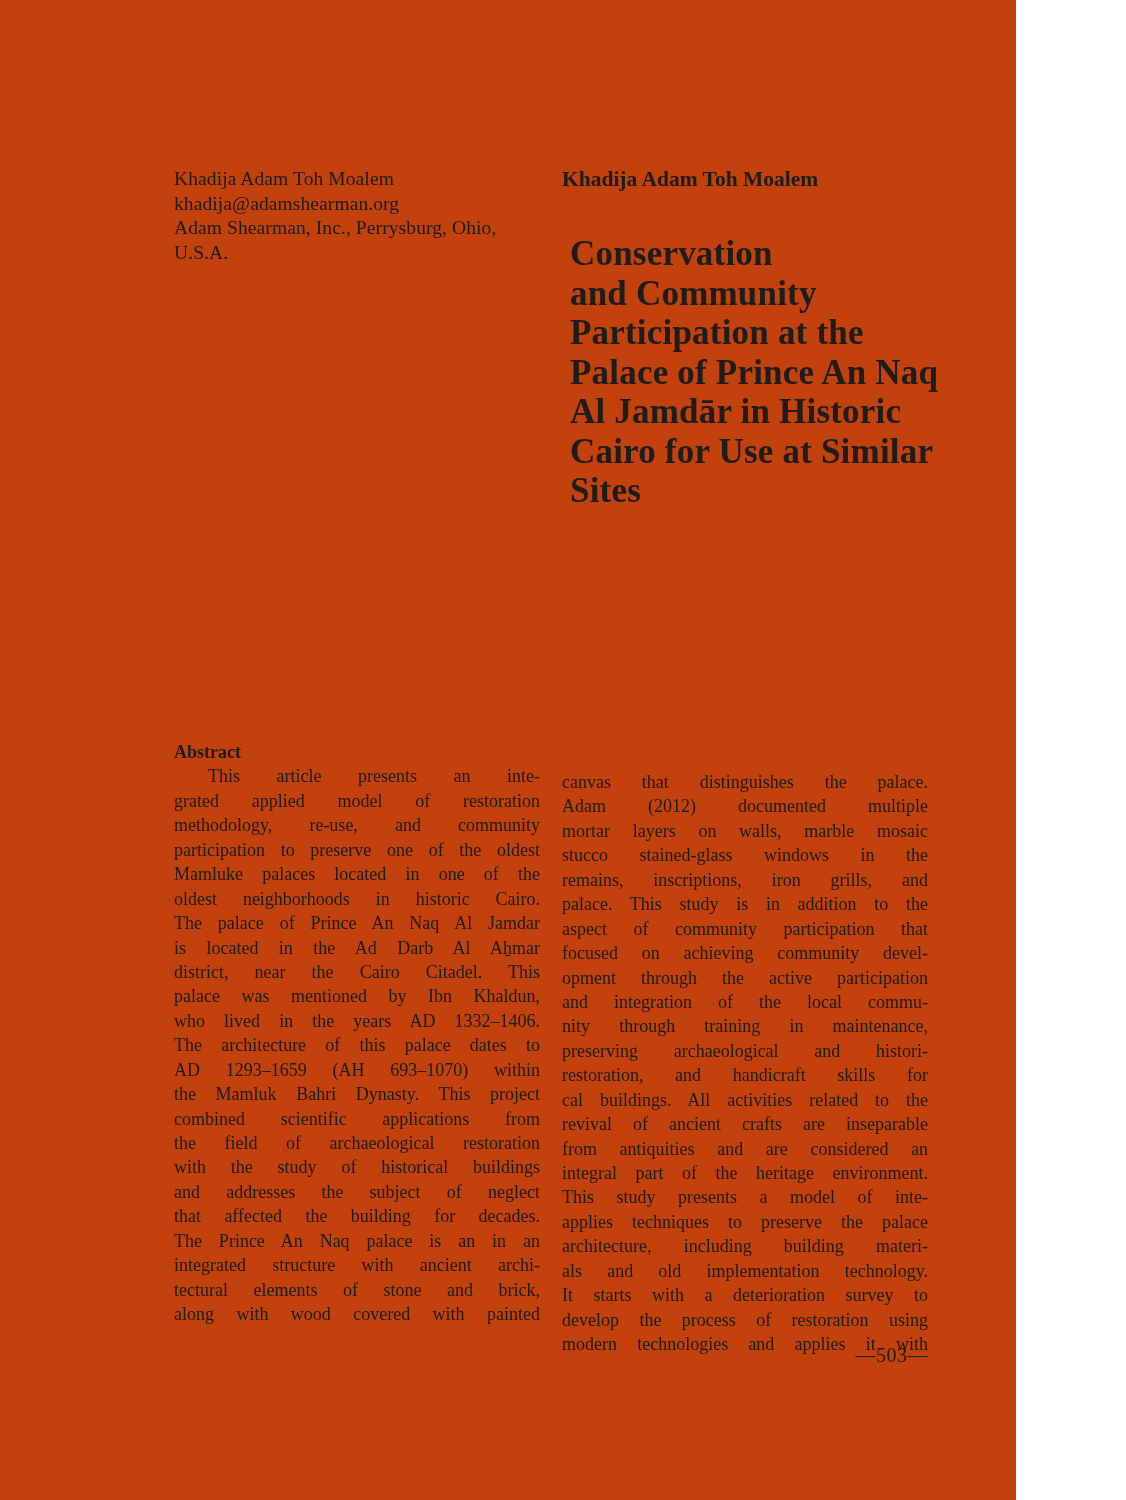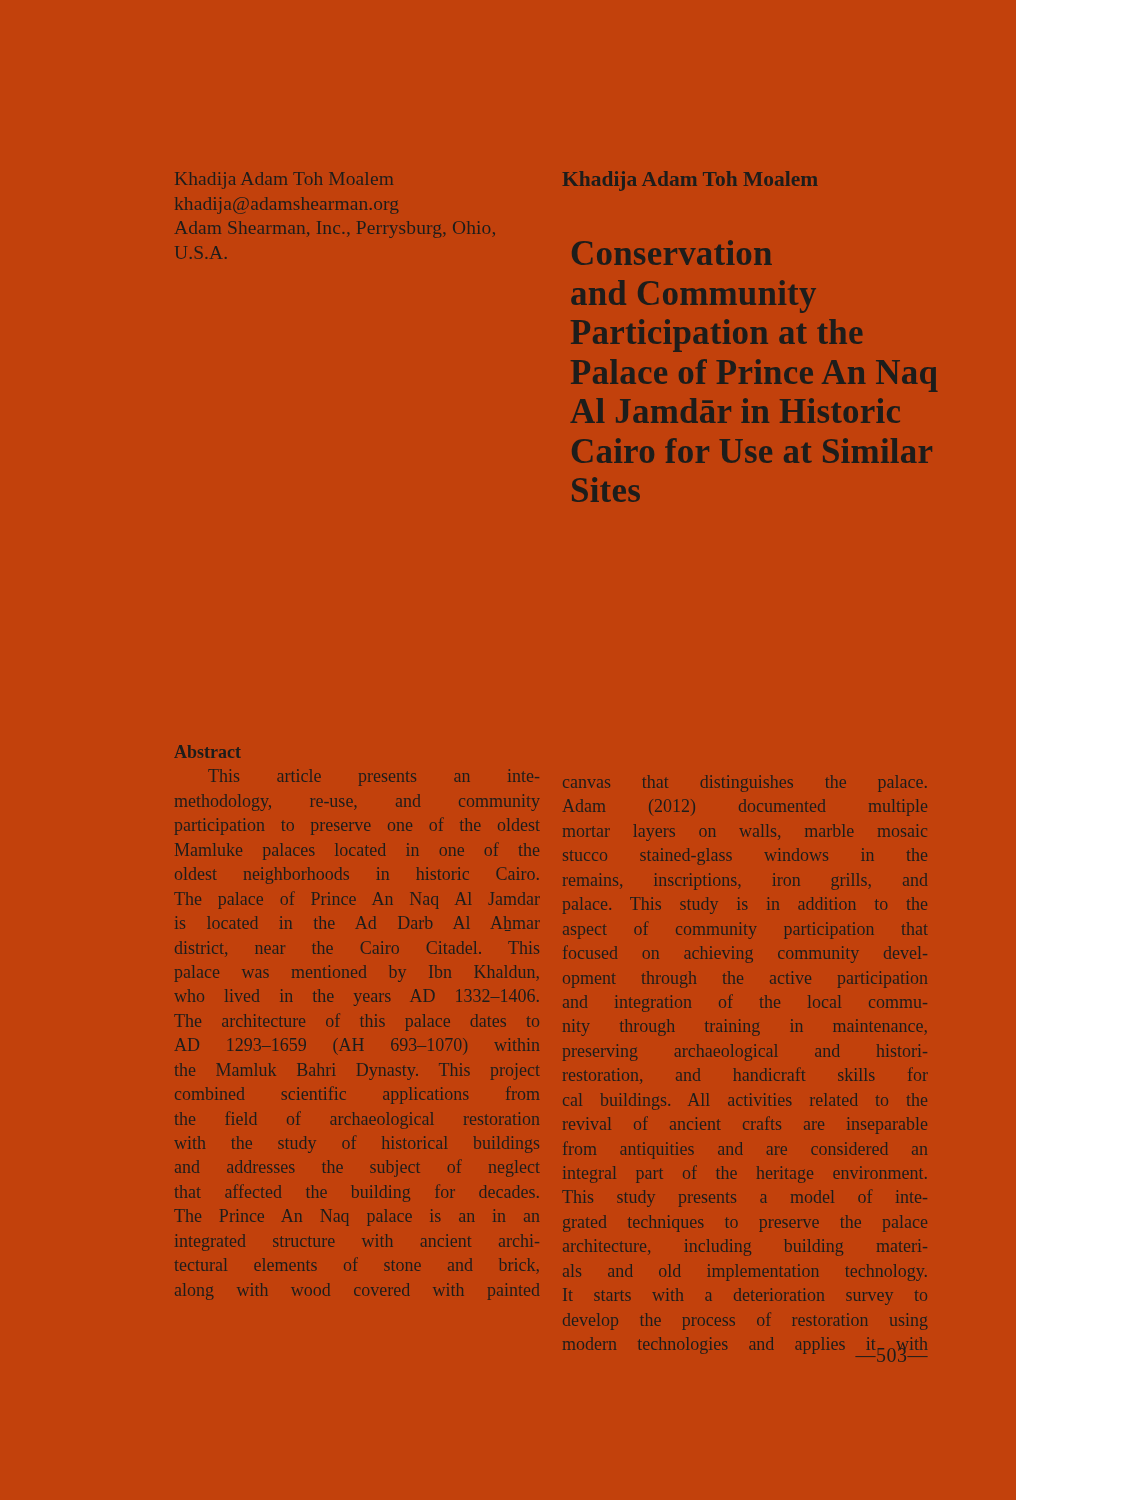--- a/index.html
+++ b/index.html
@@ -107,20 +107,21 @@
       <div class="title-line">Palace of Prince An Naq</div>
       <div class="title-line">Al Jamdār in Historic</div>
       <div class="title-line">Cairo for Use at Similar</div>
       <div class="title-line">Sites</div>
     </div>
 
   <div class="column col-left">
     <div class="abstract-heading">Abstract</div>
     <div class="lines">
         <div class="line">This article presents an inte-</div>
+        <div class="line">grated applied model of restoration</div>
         <div class="line">methodology, re-use, and community</div>
         <div class="line">participation to preserve one of the oldest</div>
         <div class="line">Mamluke palaces located in one of the</div>
         <div class="line">oldest neighborhoods in historic Cairo.</div>
         <div class="line">The palace of Prince An Naq Al Jamdar</div>
         <div class="line">is located in the Ad Darb Al Aẖmar</div>
         <div class="line">district, near the Cairo Citadel. This</div>
         <div class="line">palace was mentioned by Ibn Khaldun,</div>
         <div class="line">who lived in the years AD 1332–1406.</div>
         <div class="line">The architecture of this palace dates to</div>
@@ -151,21 +152,21 @@
         <div class="line">opment through the active participation</div>
         <div class="line">and integration of the local commu-</div>
         <div class="line">nity through training in maintenance,</div>
         <div class="line">preserving archaeological and histori-</div>
         <div class="line">restoration, and handicraft skills for</div>
         <div class="line">cal buildings. All activities related to the</div>
         <div class="line">revival of ancient crafts are inseparable</div>
         <div class="line">from antiquities and are considered an</div>
         <div class="line">integral part of the heritage environment.</div>
         <div class="line">This study presents a model of inte-</div>
-        <div class="line">grated techniques to preserve the palace</div>
+        <div class="line">applies techniques to preserve the palace</div>
         <div class="line">architecture, including building materi-</div>
         <div class="line">als and old implementation technology.</div>
         <div class="line">It starts with a deterioration survey to</div>
         <div class="line">develop the process of restoration using</div>
         <div class="line">modern technologies and applies it with</div>
       </div>
   </div>
 
   <div class="footer">—503—</div>
 

